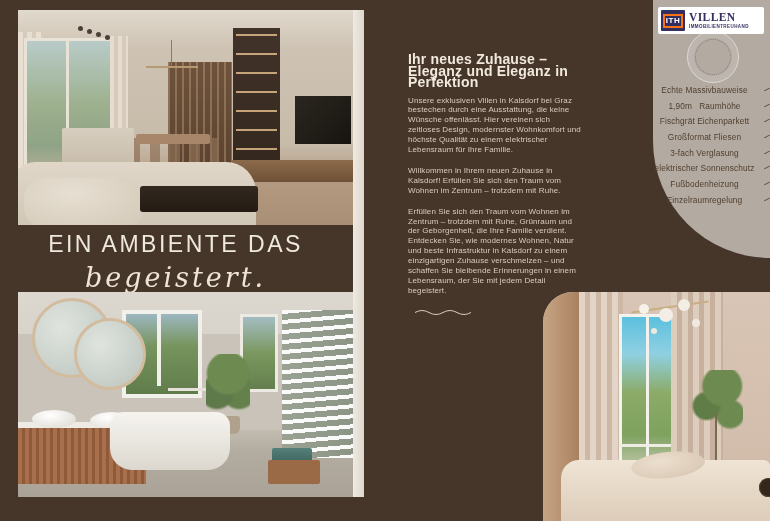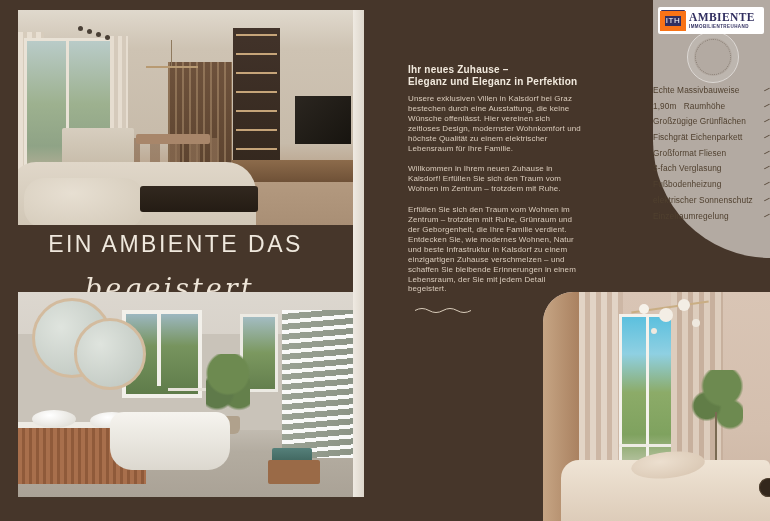--- a/index.html
+++ b/index.html
@@ -67,49 +67,49 @@
   .br-trunk{position:absolute;left:172px;top:120px;width:2px;height:70px;background:#7a6a52;}
   .br-chandelier{position:absolute;left:96px;top:12px;width:10px;height:10px;border-radius:50%;background:#f6f2ea;box-shadow:22px 6px 0 2px #f3eee5,40px -4px 0 1px #f3eee5,52px 14px 0 -1px #efe9df,10px 22px 0 -2px #efe9df;}
   .br-chanrod{position:absolute;left:88px;top:14px;width:78px;height:1.5px;background:#c9ae84;transform:rotate(-8deg);}
   .br-bed{position:absolute;left:18px;top:168px;width:209px;height:61px;background:linear-gradient(180deg,#efe4d5,#ddccb9);border-radius:18px 6px 0 0;}
   .br-pillow{position:absolute;left:88px;top:160px;width:74px;height:26px;border-radius:50%;background:radial-gradient(ellipse at 40% 35%,#ecdfcf,#d6c3ae);transform:rotate(-6deg);}
   .page-dot{position:absolute;left:759px;top:478px;width:19px;height:19px;border-radius:50%;background:#33271c;box-shadow:inset 0 0 0 1px #50402f;}
 
   
   .tagline{position:absolute;left:7px;top:231px;width:337px;text-align:center;color:#efe8dd;}
   .tagline-caps{font-size:23px;letter-spacing:2.5px;font-weight:400;}
-  .tagline-script{font-family:"DejaVu Serif",serif;font-style:italic;font-size:27px;letter-spacing:3px;margin-top:15px;color:#eee5d8;}
+  .tagline-script{font-family:"DejaVu Serif",serif;font-style:italic;font-size:27px;letter-spacing:3px;margin-top:4px;color:#eee5d8;}
 
   
   .intro{position:absolute;left:408px;top:50px;width:174px;color:#d9cbbb;}
-  .intro h1{margin:14px 0 7px 0;font-size:10px;line-height:11.5px;color:#f1e9dd;font-weight:bold;letter-spacing:.2px;}
+  .intro h1{margin:4px 0 7px 0;font-size:14px;line-height:11.5px;color:#f1e9dd;font-weight:bold;letter-spacing:.2px;}
   .intro p{margin:0 0 11px 0;font-size:8px;line-height:9.9px;letter-spacing:.1px;}
   .flourish{margin:4px 0 0 6px;display:block;}
 
   
   .stats{position:absolute;left:388px;top:293px;width:136px;text-align:center;color:#f4ece0;}
   .stat{margin-bottom:8px;}
   .stat-label{display:inline-block;font-size:8.8px;font-weight:bold;letter-spacing:1.4px;color:#eee4d6;border-bottom:1px solid rgba(238,228,214,.9);padding-bottom:1.5px;margin-bottom:3px;}
   .stat:first-child .stat-label{border-bottom:none;}
   .stat-value{font-size:27px;line-height:1.02;font-weight:400;letter-spacing:1px;white-space:nowrap;}
   .stat.s1 .stat-value{font-size:29px;}
   .stat.s4 .stat-value,.stat.s5 .stat-value{font-size:23px;}
 
   
   .panel{position:absolute;left:653px;top:0;width:117px;height:258px;background:#b3aaa2;border-bottom-left-radius:118px;}
   .logo-card{position:absolute;left:5px;top:7px;width:106px;height:27px;background:#ffffff;border-radius:2px;display:flex;align-items:center;padding:0 3px;box-sizing:border-box;}
   .logo-mark{width:24px;height:21px;background:#312f60;color:#ffffff;display:flex;align-items:center;justify-content:center;border-radius:1px;flex:none;}
-  .logo-mark span{font-size:8px;font-weight:normal;letter-spacing:.5px;border:5px solid #f97316;padding:0 1px;line-height:10px;}
+  .logo-mark span{font-size:8px;font-weight:bold;letter-spacing:.5px;border:2px solid #f97316;padding:0 1px;line-height:10px;}
   .logo-text{margin-left:4px;line-height:1;}
   .logo-name{font-family:"Liberation Serif",serif;font-weight:bold;font-size:11.5px;color:#312f60;letter-spacing:.4px;}
   .logo-sub{font-size:4.5px;letter-spacing:.42px;color:#312f60;font-weight:bold;margin-top:1.5px;}
   .seal{position:absolute;left:34px;top:31px;width:50px;height:50px;border-radius:50%;border:1px solid rgba(255,255,255,.55);box-shadow:inset 0 0 0 6px rgba(255,255,255,.14);}
   .seal-inner{position:absolute;left:7px;top:7px;width:34px;height:34px;border-radius:50%;border:1px dotted rgba(90,78,66,.45);}
   .features{position:absolute;left:0;top:83px;width:117px;}
-  .feature-row{position:relative;height:15.7px;padding-right:14px;text-align:left;font-size:8.3px;color:#50402f;letter-spacing:.1px;white-space:pre;line-height:15.7px;}
+  .feature-row{position:relative;height:15.7px;padding-right:14px;text-align:center;font-size:8.3px;color:#50402f;letter-spacing:.1px;white-space:pre;line-height:15.7px;}
   .feature-tick{position:absolute;right:0;top:6px;width:6px;height:1.4px;background:#5d4e3f;transform:rotate(-28deg);}
 </style>
 </head>
 <body>
 
 <div class="page">
 
   <div class="photo photo-living">
     <div class="lr-curtain"></div>
     <div class="lr-window"></div>
@@ -174,36 +174,35 @@
     </svg>
   </div>
 
 
   <div class="panel">
     <div class="logo-card">
       <div class="logo-mark">
         <span>ITH</span>
       </div>
       <div class="logo-text">
-        <div class="logo-name">AMBIENTE</div>
+        <div class="logo-name">VILLEN</div>
         <div class="logo-sub">IMMOBILIENTREUHAND</div>
       </div>
     </div>
     <div class="seal">
       <div class="seal-inner"></div>
     </div>
     <div class="features">
       <div class="feature-row"><span>Echte Massivbauweise</span><span class="feature-tick"></span></div>
       <div class="feature-row"><span>1,90m   Raumhöhe</span><span class="feature-tick"></span></div>
-      <div class="feature-row"><span>Großzügige Grünflächen</span><span class="feature-tick"></span></div>
       <div class="feature-row"><span>Fischgrät Eichenparkett</span><span class="feature-tick"></span></div>
       <div class="feature-row"><span>Großformat Fliesen</span><span class="feature-tick"></span></div>
       <div class="feature-row"><span>3-fach Verglasung</span><span class="feature-tick"></span></div>
+      <div class="feature-row"><span>elektrischer Sonnenschutz</span><span class="feature-tick"></span></div>
       <div class="feature-row"><span>Fußbodenheizung</span><span class="feature-tick"></span></div>
-      <div class="feature-row"><span>elektrischer Sonnenschutz</span><span class="feature-tick"></span></div>
       <div class="feature-row"><span>Einzelraumregelung</span><span class="feature-tick"></span></div>
     </div>
   </div>
 
   <div class="photo photo-bed">
     <div class="br-wardrobe"></div>
     <div class="br-curtain1"></div>
     <div class="br-window">
         <div class="mull"></div>
       </div>

